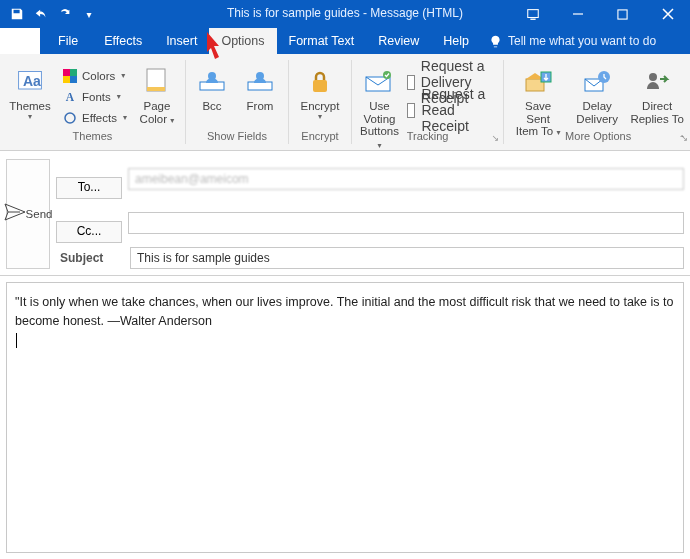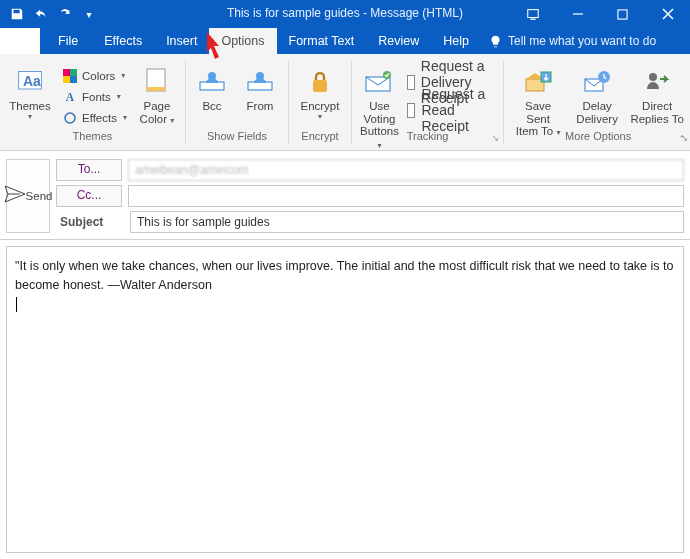--- a/index.html
+++ b/index.html
@@ -176,23 +176,24 @@
     padding:6px 0;
     font-size:11.5px; color:#444;
   }
   .send-block .ico { width:22px; height:22px; margin-bottom:3px;}
   .fields { flex:1; display:flex; flex-direction:column; gap:4px; }
   .fieldrow { display:flex; align-items:center; gap:6px;}
   .addrbtn {
     width:64px; height:20px;
     border:1px solid #c8c8c8;
     background:#f9f9f9;
-    font-size:12px; color:#701a75;
+    font-size:12px; color:#000000;
     text-align:center;
     line-height:18px;
+    margin-top:18px;
   }
   .sublabel {
     width:64px;
     font-size:12px; color:#555;
     padding-left:4px;
     font-weight:bold;
   }
   .tinput {
     flex:1; height:20px;
     border:1px solid #c8c8c8;

